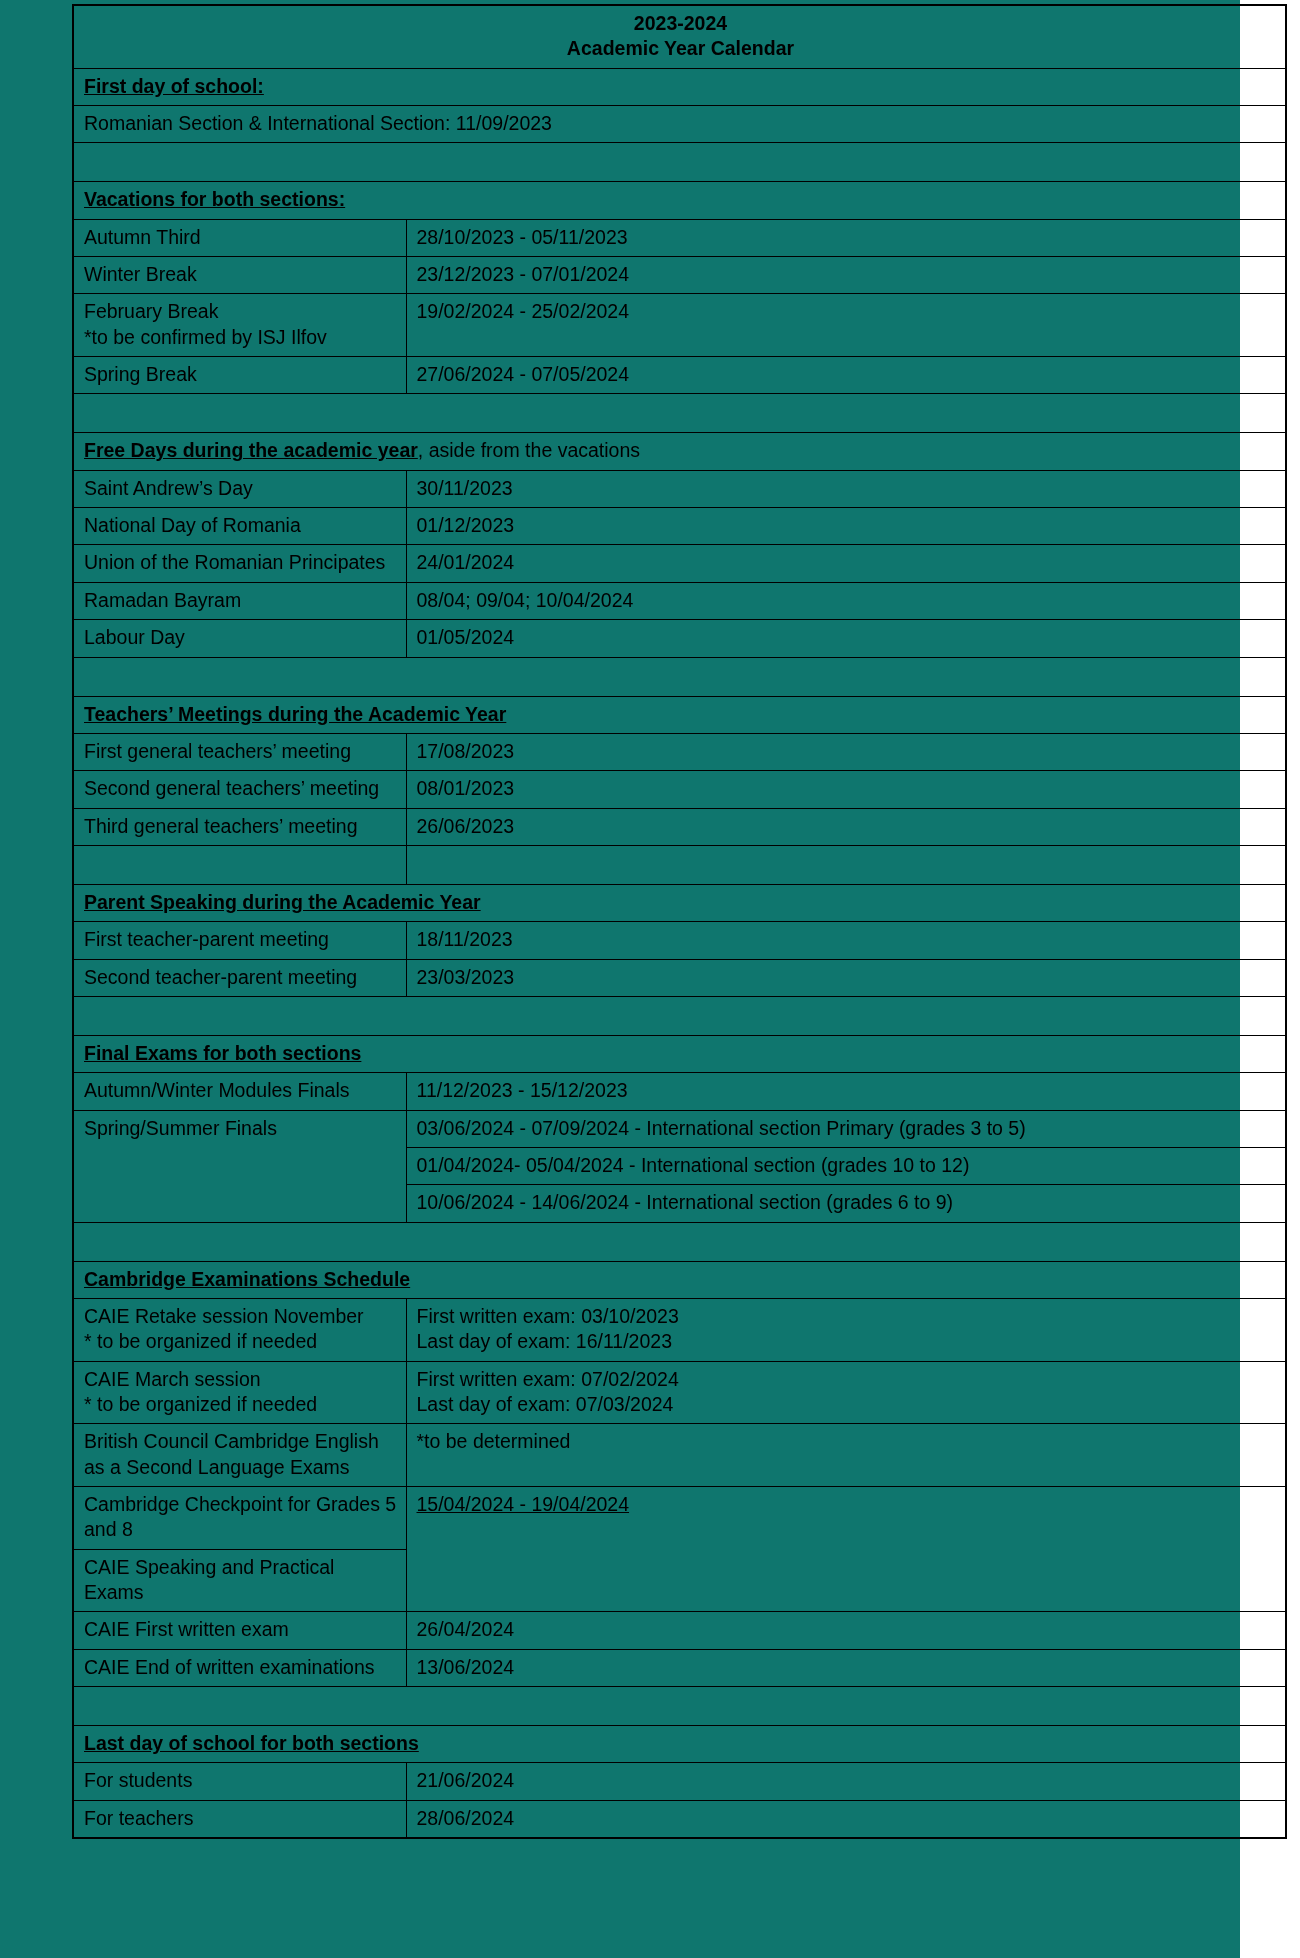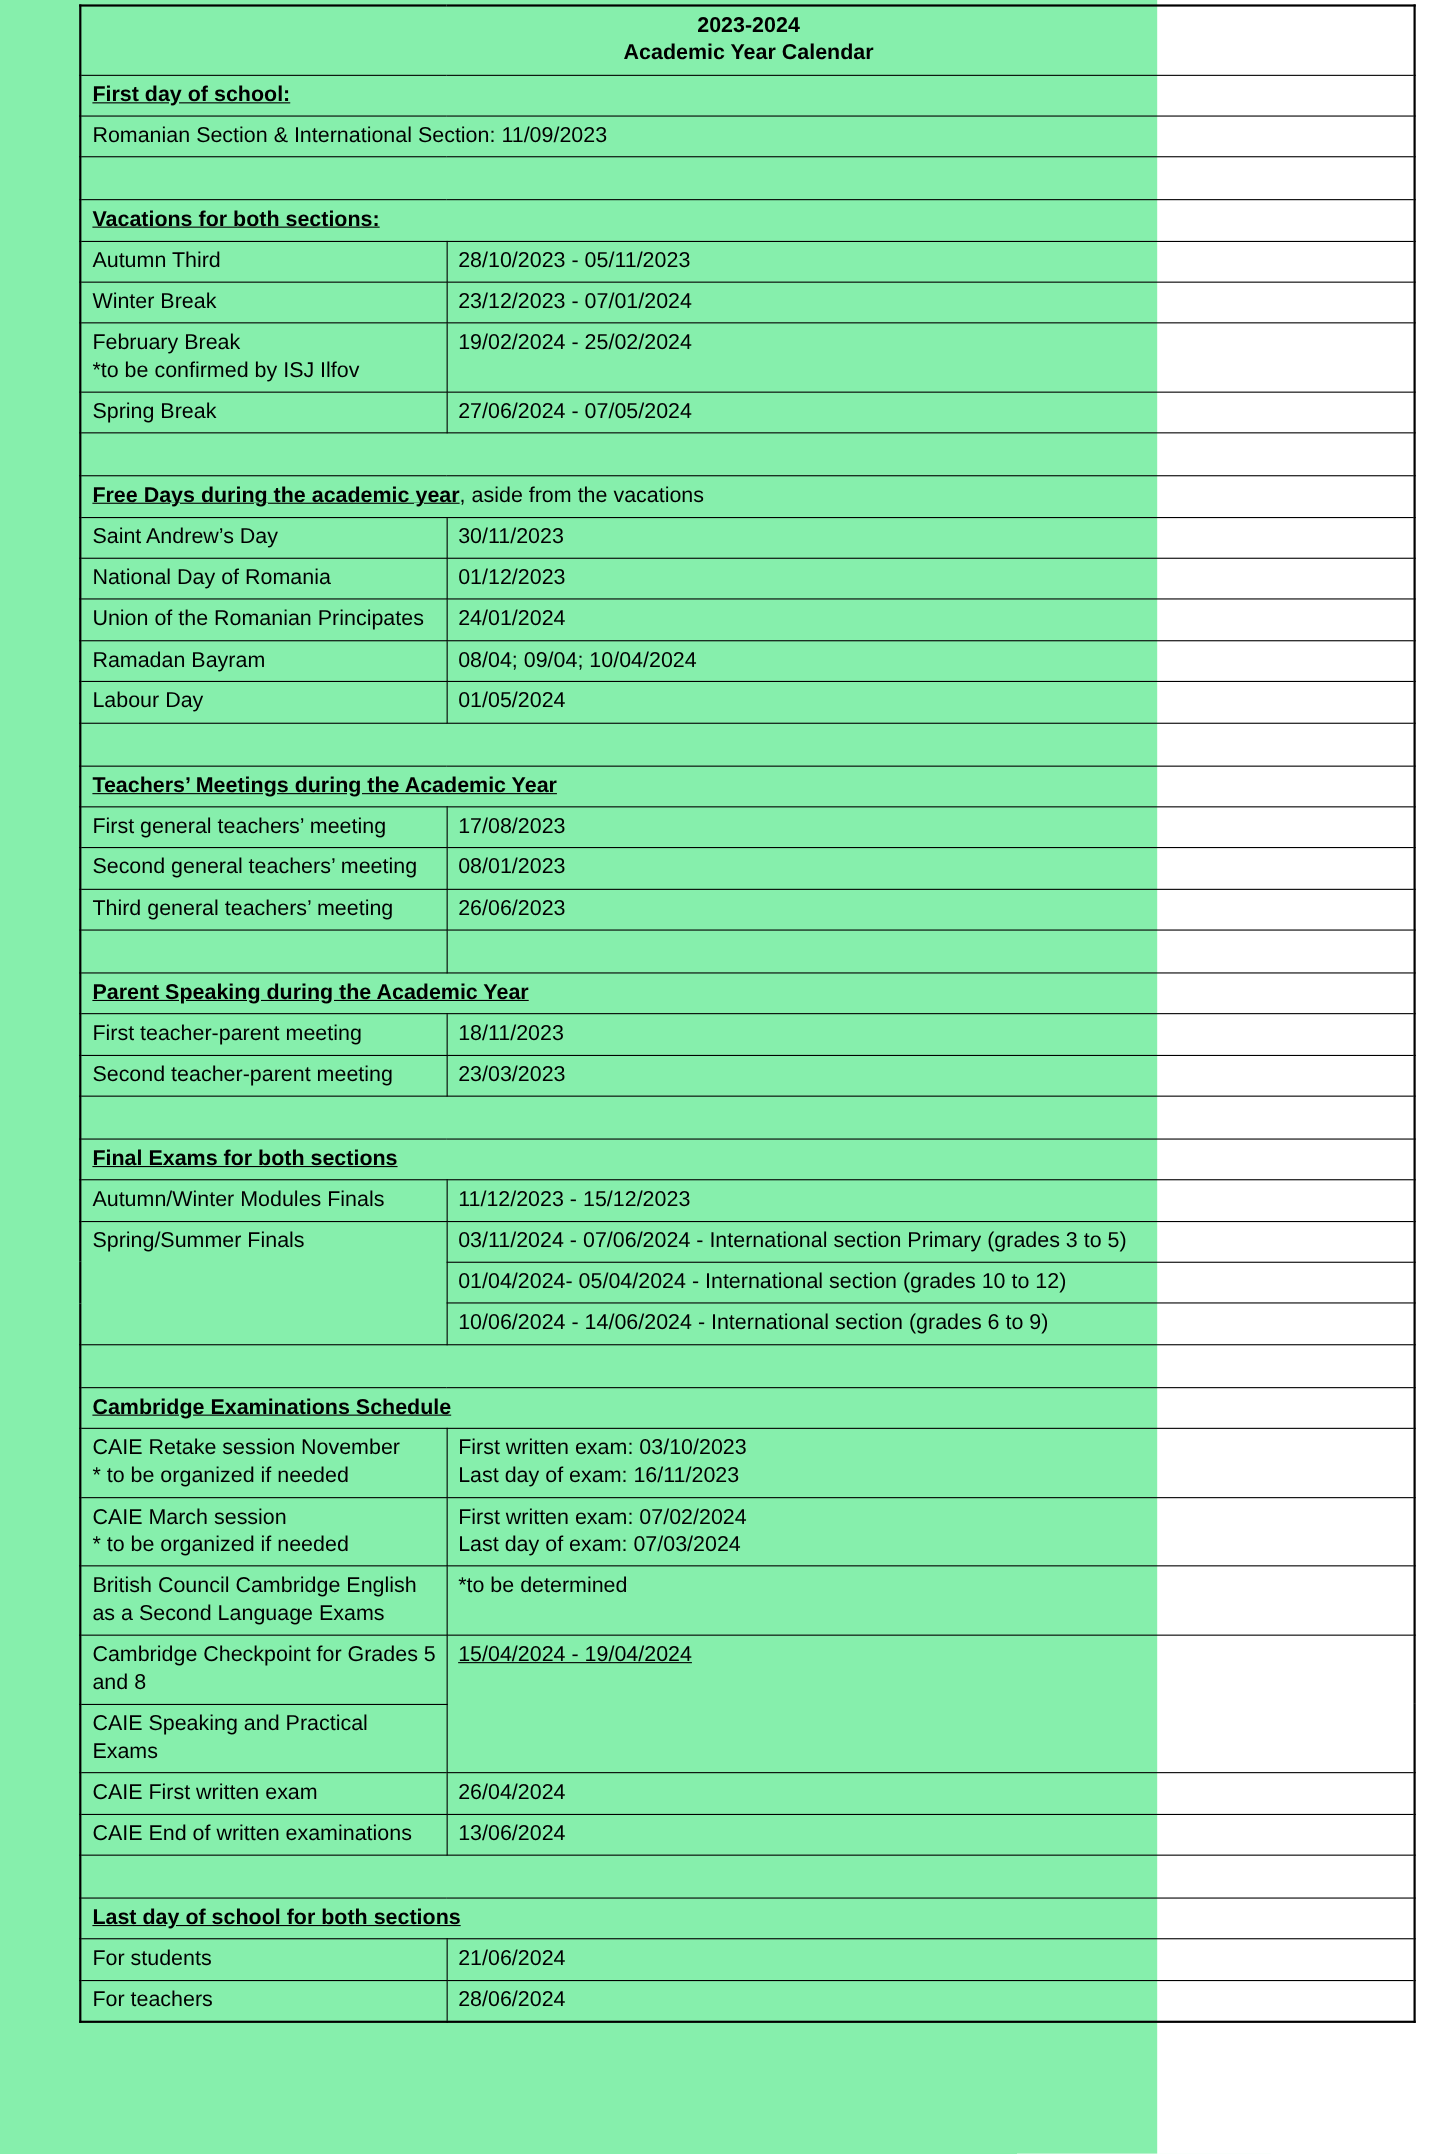--- a/index.html
+++ b/index.html
@@ -3,25 +3,25 @@
 <meta charset="utf-8">
 <style>
   html,body{margin:0;padding:0;background:#fff;}
   body{
     width:1300px;
     font-family:"Liberation Sans", sans-serif;
     color:#000;
     -webkit-font-smoothing:antialiased;
   }
   .page{
-    width:1052px;
+    width:1240px;
     min-height:1958px;
     box-sizing:border-box;
     padding:4px 15px 0 72px;
-    background:#86efac;
+    background:#0f766e;
   }
   table.cal{
     border-collapse:collapse;
     table-layout:fixed;
     width:1213px;
     border:2px solid #000;
   }
   table.cal td{
     border:1.4px solid #000;
     padding:5px 8px 6px 10px;
@@ -169,21 +169,21 @@
 
       <tr>
         <td class="hdr" colspan="2">Final Exams for both sections</td>
       </tr>
       <tr>
         <td>Autumn/Winter Modules Finals</td>
         <td>11/12/2023 - 15/12/2023</td>
       </tr>
       <tr>
         <td rowspan="3">Spring/Summer Finals</td>
-        <td>03/11/2024 - 07/06/2024 - International section Primary (grades 3 to 5)</td>
+        <td>03/06/2024 - 07/09/2024 - International section Primary (grades 3 to 5)</td>
       </tr>
       <tr>
         <td>01/04/2024- 05/04/2024 - International section (grades 10 to 12)</td>
       </tr>
       <tr>
         <td>10/06/2024 - 14/06/2024 - International section (grades 6 to 9)</td>
       </tr>
 
       <tr class="spacer">
           <td colspan="2"></td>

